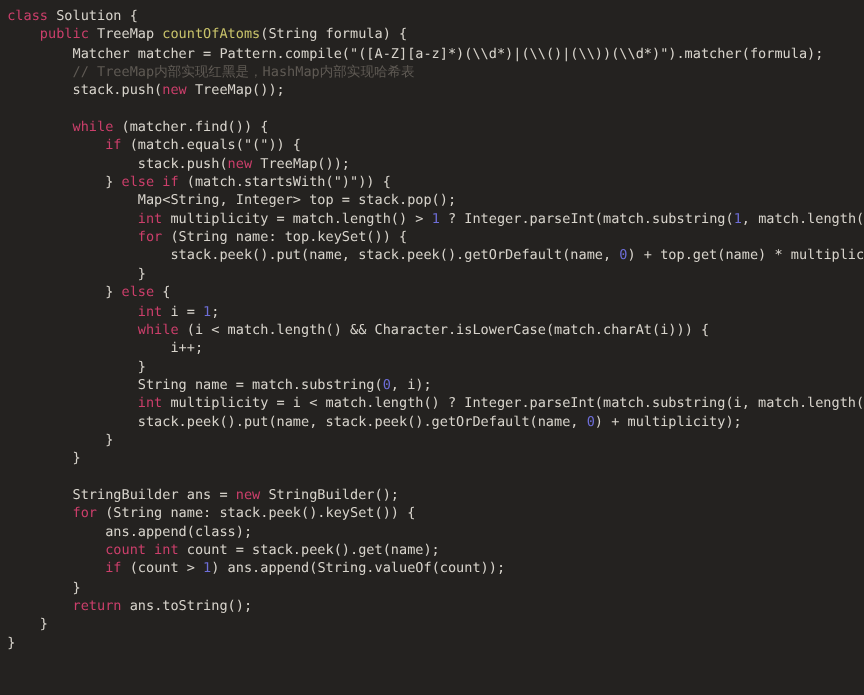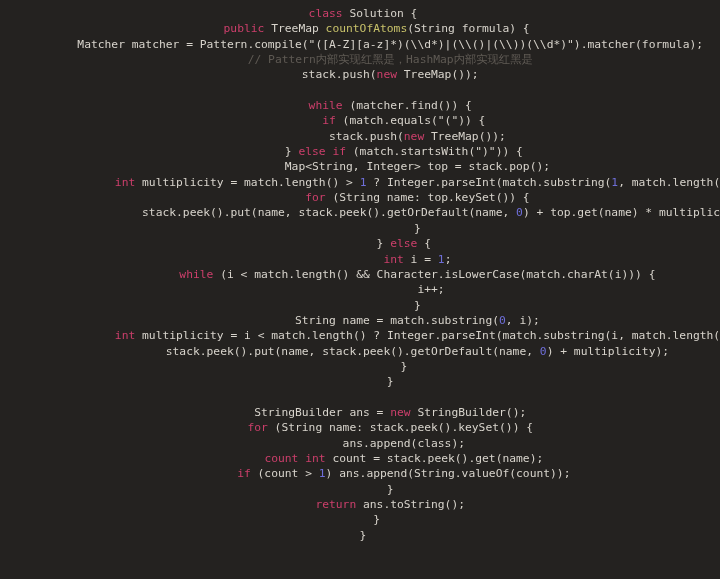--- a/index.html
+++ b/index.html
@@ -17,41 +17,40 @@
     font-family: "DejaVu Sans Mono", "Liberation Mono", monospace;
     font-size: 11.3px;
     line-height: 15.35px;
     -webkit-font-smoothing: antialiased;
   }
   .code-line {
     white-space: pre;
     padding-left: 6px;
     height: 15.35px;
     color: #d8d4cc;
-    text-align: center;
   }
   .code-line.blank { color: transparent; }
 
   
   .tok-kw      { color: #cc3f6b; }       
   .tok-fn      { color: #c8c26a; }       
   .tok-num     { color: #6e6ed8; }       
   .tok-cmt     { color: #5f5a54; }       
   .tok-plain   { color: #d8d4cc; }
   .tok-cjk     { color: #5f5a54; font-family: "DejaVu Sans", sans-serif; }
 </style>
 </head>
 <body>
 
 <div id="code-viewer">
   <div id="code-body">
       <div class="code-line"><span class="tok-kw">class</span><span class="tok-plain"> Solution {</span></div>
       <div class="code-line">    <span class="tok-kw">public</span><span class="tok-plain"> TreeMap </span><span class="tok-fn">countOfAtoms</span><span class="tok-plain">(String formula) {</span></div>
       <div class="code-line">        <span class="tok-plain">Matcher matcher = Pattern.compile("([A-Z][a-z]*)(\\d*)|(\\()|(\\))(\\d*)").matcher(formula);</span></div>
-      <div class="code-line">        <span class="tok-cmt">// Pattern</span><span class="tok-cjk">内部实现红黑是，</span><span class="tok-cmt">HashMap</span><span class="tok-cjk">内部实现红黑是</span></div>
+      <div class="code-line">        <span class="tok-cmt">// TreeMap</span><span class="tok-cjk">内部实现红黑是，</span><span class="tok-cmt">HashMap</span><span class="tok-cjk">内部实现哈希表</span></div>
       <div class="code-line">        <span class="tok-plain">stack.push(</span><span class="tok-kw">new</span><span class="tok-plain"> TreeMap());</span></div>
       <div class="code-line blank">&nbsp;</div>
       <div class="code-line">        <span class="tok-kw">while</span><span class="tok-plain"> (matcher.find()) {</span></div>
       <div class="code-line">            <span class="tok-kw">if</span><span class="tok-plain"> (match.equals("(")) {</span></div>
       <div class="code-line">                <span class="tok-plain">stack.push(</span><span class="tok-kw">new</span><span class="tok-plain"> TreeMap());</span></div>
       <div class="code-line">            <span class="tok-plain">} </span><span class="tok-kw">else if</span><span class="tok-plain"> (match.startsWith(")")) {</span></div>
       <div class="code-line">                <span class="tok-plain">Map&lt;String, Integer&gt; top = stack.pop();</span></div>
       <div class="code-line">                <span class="tok-kw">int</span><span class="tok-plain"> multiplicity = match.length() &gt; </span><span class="tok-num">1</span><span class="tok-plain"> ? Integer.parseInt(match.substring(</span><span class="tok-num">1</span><span class="tok-plain">, match.length())) : </span></div>
       <div class="code-line">                <span class="tok-kw">for</span><span class="tok-plain"> (String name: top.keySet()) {</span></div>
       <div class="code-line">                    <span class="tok-plain">stack.peek().put(name, stack.peek().getOrDefault(name, </span><span class="tok-num">0</span><span class="tok-plain">) + top.get(name) * multiplicity);</span></div>

